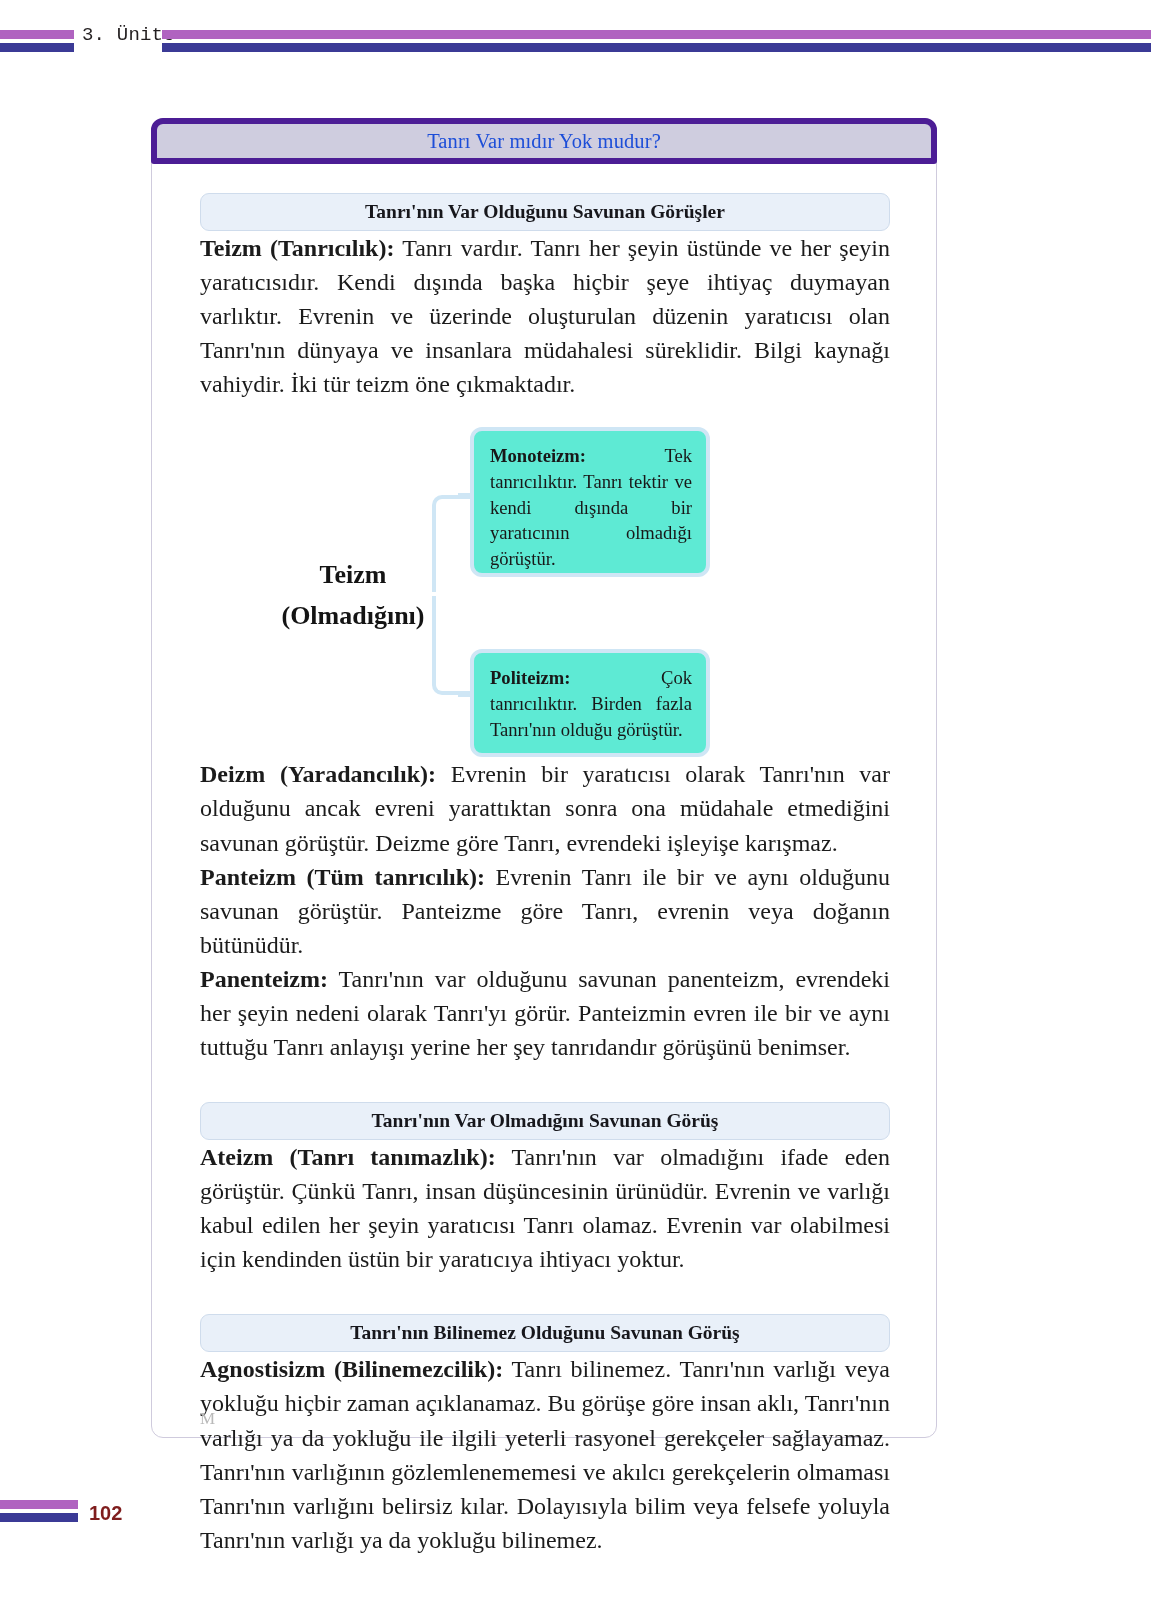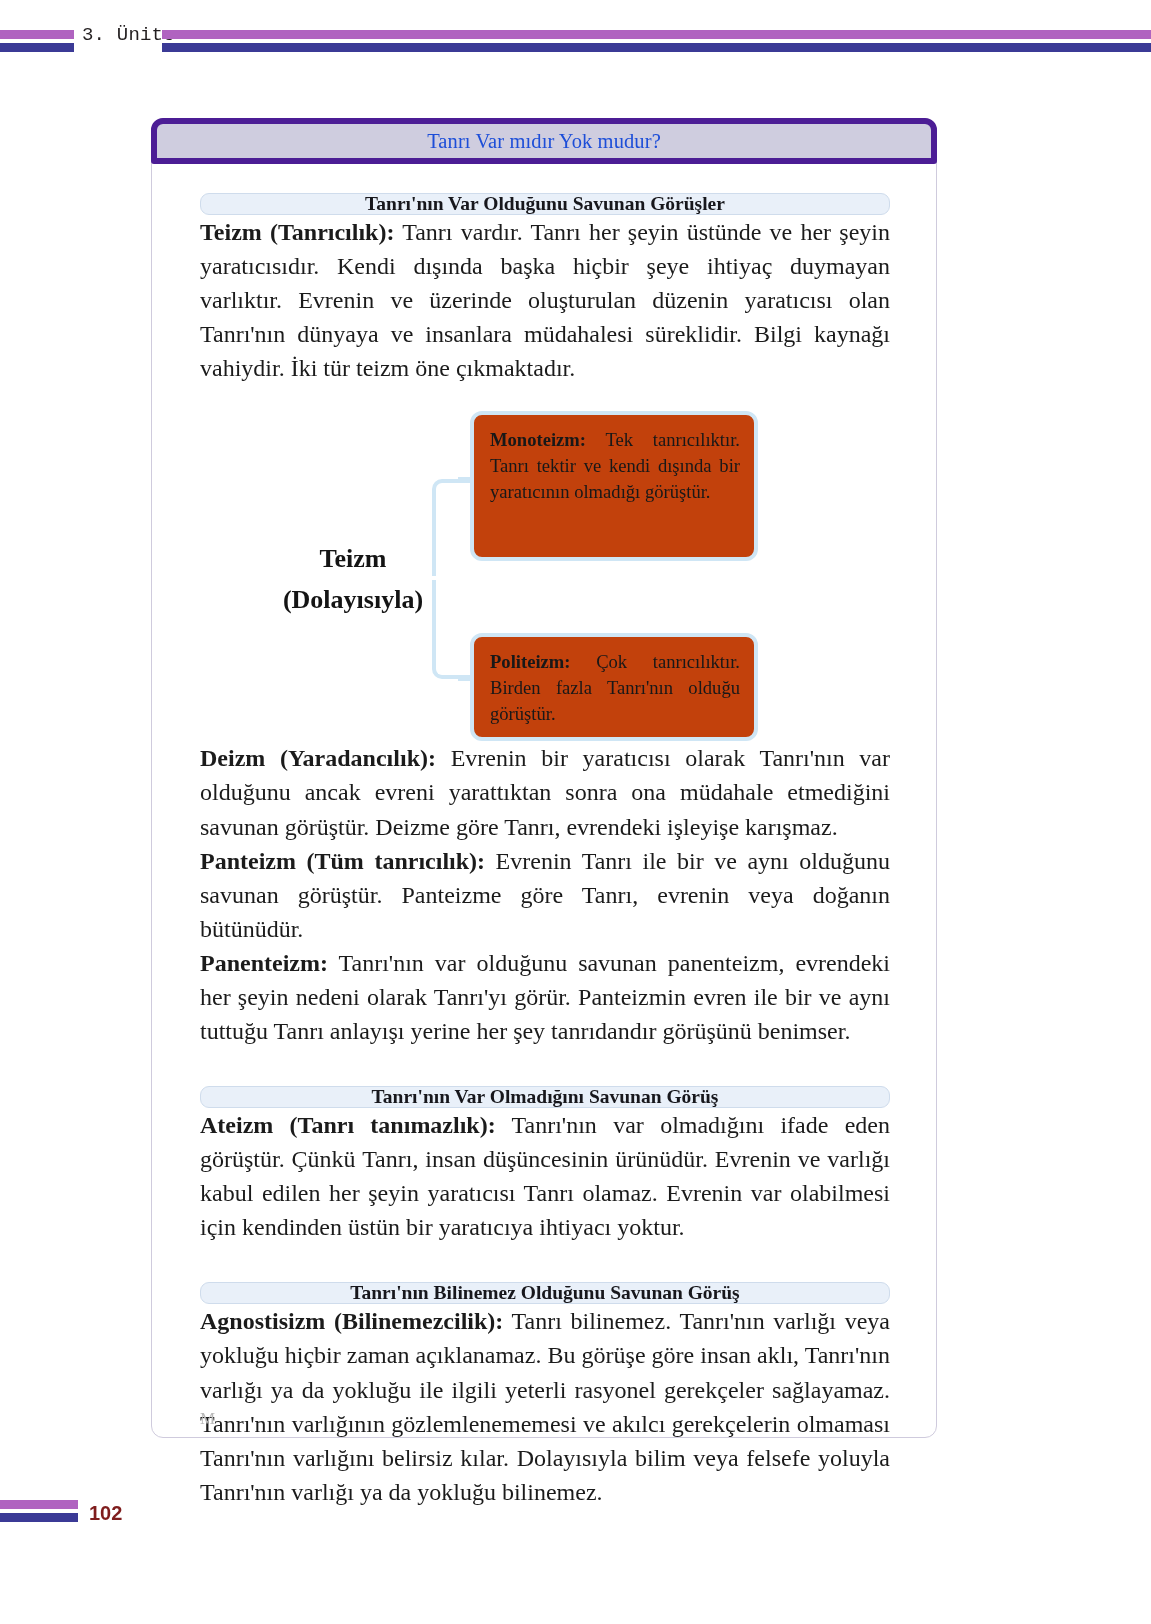--- a/index.html
+++ b/index.html
@@ -91,21 +91,21 @@
     width: 786px;
     height: 1274px;
     box-sizing: border-box;
     padding: 28px 48px 0 48px;
   }
 
   
   .pill {
     width: 690px;
     margin: 0 auto;
-    height: 22px;
+    height: 38px;
     background: #e9f0f9;
     border: 1px solid #cfdcec;
     border-radius: 9px;
     display: flex;
     align-items: center;
     justify-content: center;
     font-weight: bold;
     font-size: 19.5px;
     color: #17171c;
     box-sizing: border-box;
@@ -157,25 +157,25 @@
     position: absolute;
     left: 226px;
     top: 165px;
     width: 12px;
     height: 4px;
     background: #ffffff;
   }
   .dbox {
     position: absolute;
     left: 270px;
-    width: 288px;
+    width: 240px;
     border: 4px solid #cfe6f5;
     border-radius: 12px;
     box-sizing: border-box;
-    background: #c2410c;
+    background: #5eead4;
     padding: 12px 14px 12px 16px;
     font-size: 18.6px;
     line-height: 1.38;
     color: #181818;
     text-align: justify;
   }
   .dbox b { font-weight: bold; }
   .dbox-mono { top: 0px; height: 150px; }
   .dbox-poly { top: 222px; height: 108px; }
 
@@ -250,21 +250,21 @@
 
     <div class="pill">Tanrı'nın Var Olduğunu Savunan Görüşler</div>
 
     <p class="para gap-top-22">
       <b>Teizm (Tanrıcılık):</b><span> Tanrı vardır. Tanrı her şeyin üstünde ve her şeyin yaratıcısıdır. Kendi dışında başka hiçbir şeye ihtiyaç duymayan varlıktır. Evrenin ve üzerinde oluşturulan düzenin yaratıcısı olan Tanrı'nın dünyaya ve insanlara müdahalesi süreklidir. Bilgi kaynağı vahiydir. İki tür teizm öne çıkmaktadır.</span>
     </p>
 
     <div class="diagram">
       <div class="diagram-label">
         <div>Teizm</div>
-        <div>(Dolayısıyla)</div>
+        <div>(Olmadığını)</div>
       </div>
 
       <div class="bracket"></div>
       <div class="bracket-stem"></div>
       <div class="conn conn-top"></div>
       <div class="conn conn-bot"></div>
 
       <div class="dbox dbox-mono">
         <b>Monoteizm:</b><span> Tek tanrıcılıktır. Tanrı tektir ve kendi dışında bir yaratıcının olmadığı görüştür.</span>
       </div>

